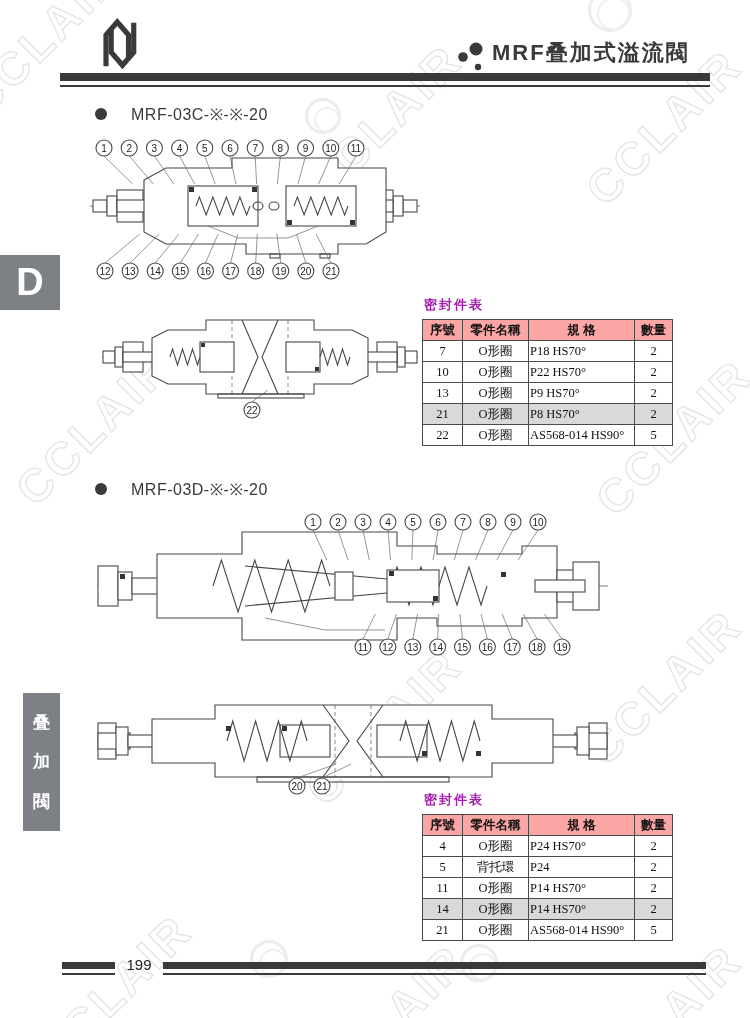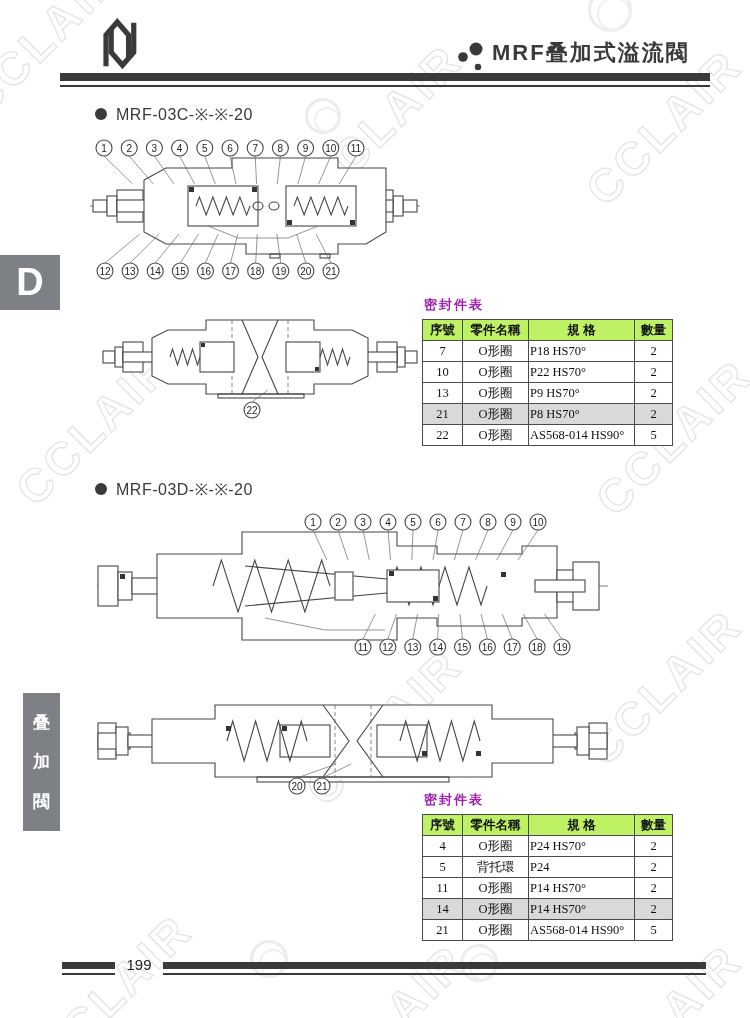--- a/index.html
+++ b/index.html
@@ -26,42 +26,42 @@
   
   .d-tab{position:absolute;left:0;top:255px;width:60px;height:55px;background:#7d8185;
          color:#fff;font-size:38px;font-weight:bold;display:flex;align-items:center;
          justify-content:center;z-index:2;}
   .cat-tab{position:absolute;left:23px;top:693px;width:37px;height:138px;background:#7d8185;
          color:#fff;display:flex;flex-direction:column;align-items:center;
          justify-content:space-around;padding:10px 0;box-sizing:border-box;
          font-size:17px;font-weight:bold;z-index:2;}
 
   
-  .sec-head{position:absolute;display:flex;align-items:center;gap:9px;z-index:2;
+  .sec-head{position:absolute;display:flex;align-items:center;gap:24px;z-index:2;
             font-size:16px;color:#3a3a3a;letter-spacing:0.5px;}
   .sec-head .bullet{width:12px;height:12px;border-radius:50%;background:#3a3a3a;}
 
   
   .diag{position:absolute;z-index:1;}
   .ln{fill:none;stroke:#474747;stroke-width:1.1;}
   .lnf{fill:#fff;stroke:#474747;stroke-width:1.1;}
   .thin{fill:none;stroke:#666;stroke-width:0.7;}
   .cl{stroke:#555;stroke-width:0.8;stroke-dasharray:12 3 2 3;fill:none;}
   .dsh{stroke:#555;stroke-width:0.7;stroke-dasharray:4 3;fill:none;}
   .seal{fill:#333;}
   .callout-circle{fill:#fff;stroke:#474747;stroke-width:1.1;}
   .callout-text{font:10px "Liberation Sans",sans-serif;fill:#222;text-anchor:middle;}
   .leader{stroke:#6a6a6a;stroke-width:0.7;fill:none;}
 
   
   .seal-block{position:absolute;z-index:2;}
   .seal-title{font-size:13px;font-weight:bold;color:#a21caf;letter-spacing:2px;margin:0 0 5px 2px;}
   table.seal{border-collapse:collapse;background:#fff;font-family:"Liberation Serif",serif;
              font-size:12.5px;color:#111;}
-  table.seal th{background:#bef264;font-weight:bold;font-size:12.5px;
+  table.seal th{background:#fca5a5;font-weight:bold;font-size:12.5px;
              font-family:"Liberation Sans",sans-serif;margin-left:24px;}
   table.seal th,table.seal td{border:1px solid #4a4a4a;text-align:center;height:18px;
              padding:1px 4px;}
   table.seal td.spec{text-align:left;padding-left:1px;}
   table.seal tr.hl td{background:#d9d9d9;}
 
   
   .ft-bar{position:absolute;background:#3a3a3d;z-index:1;}
   .ft-thin{position:absolute;background:#3a3a3d;height:2px;z-index:1;}
   .page-num{position:absolute;left:118px;top:956px;width:42px;text-align:center;

